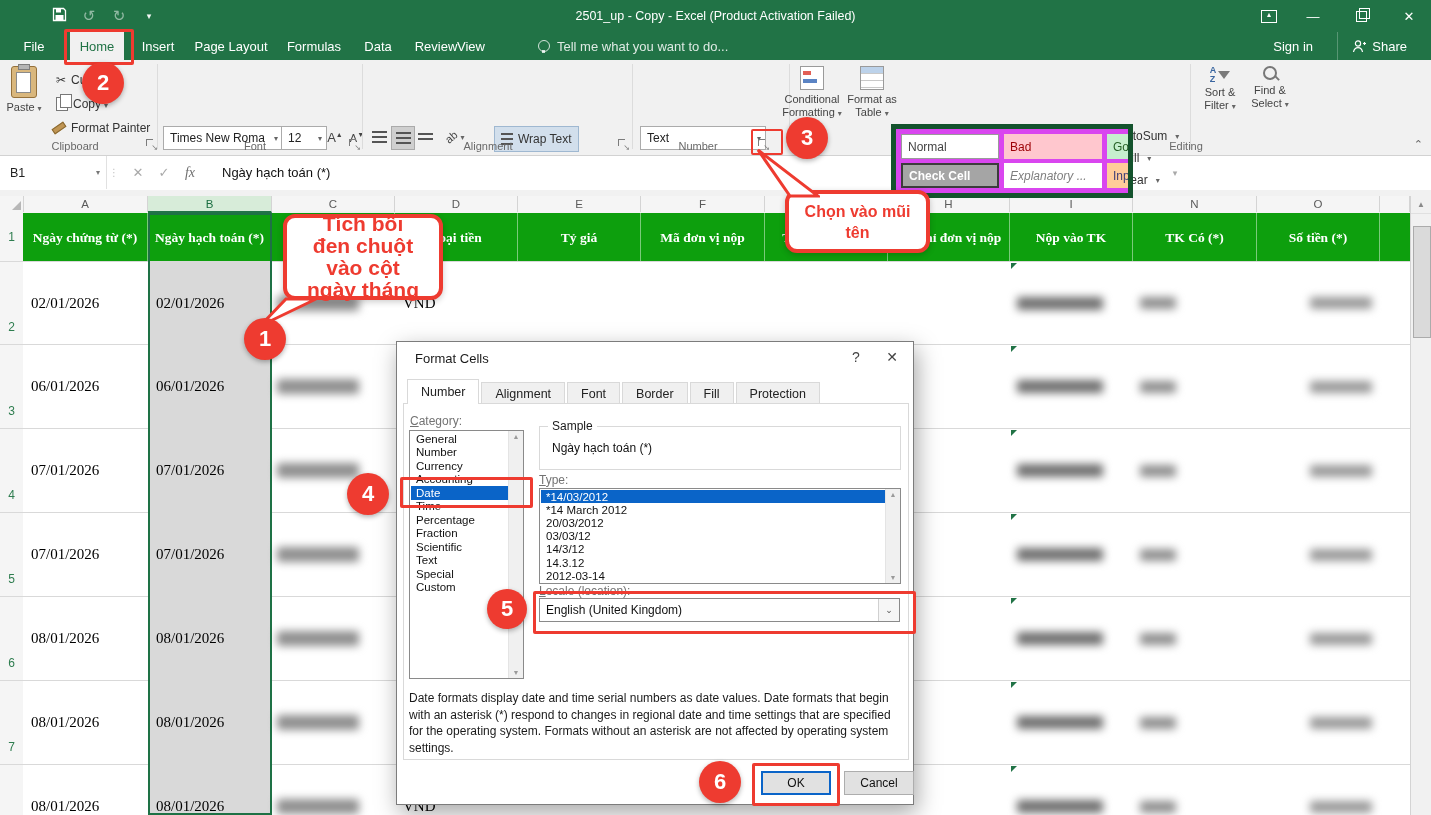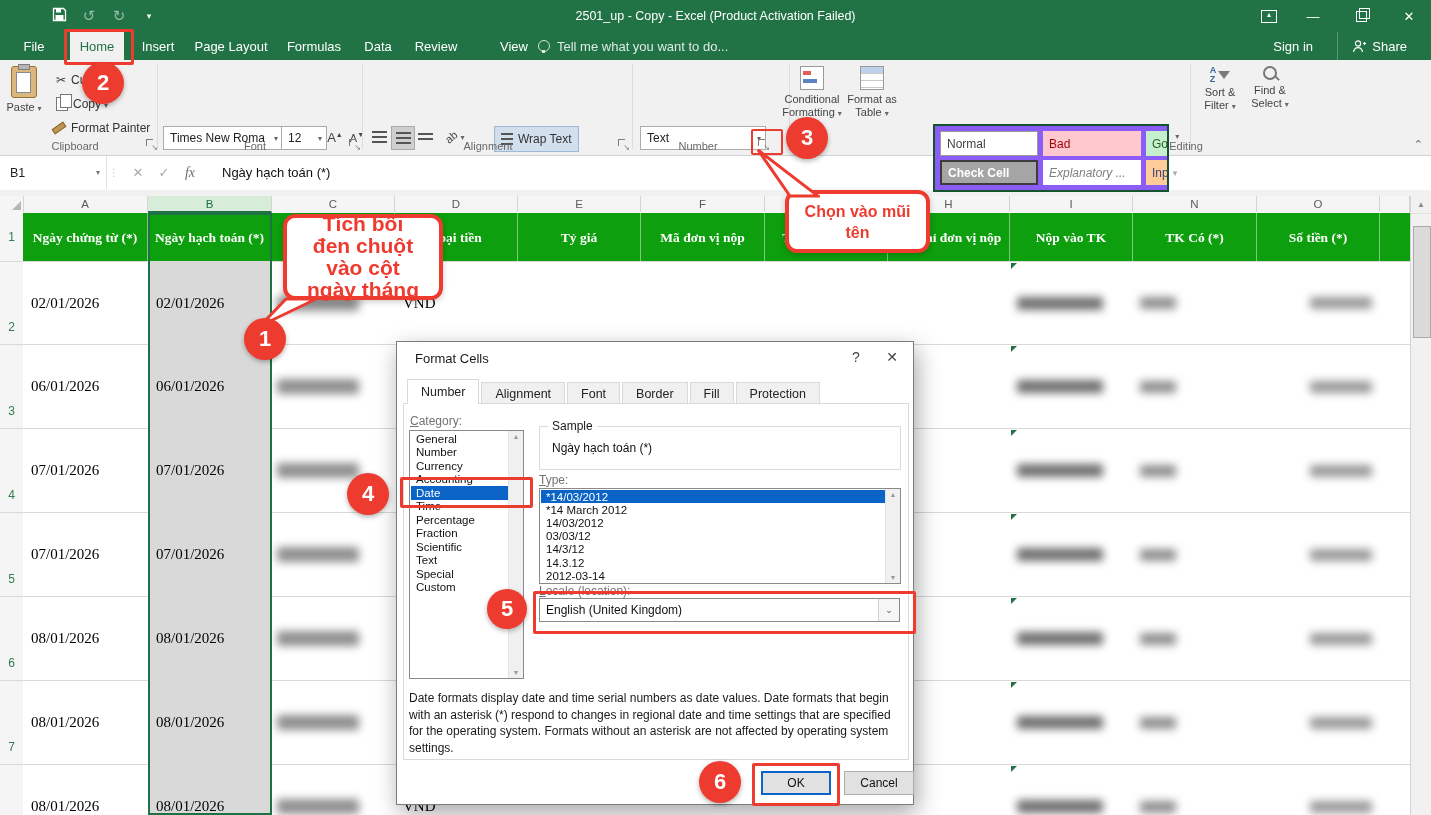--- a/index.html
+++ b/index.html
@@ -56,21 +56,21 @@
   .bar-y{position:absolute;left:0;bottom:-5px;width:15px;height:4px;background:#ffd800;}
   .bar-r{position:absolute;left:0;bottom:-5px;width:13px;height:4px;background:#e03c32;}
   .ic-az{display:flex;flex-direction:column;font-size:9px;font-weight:bold;color:#3a66a0;line-height:9px;}
   .funnel{width:0;height:0;border-left:6px solid transparent;border-right:6px solid transparent;border-top:8px solid #7a7a7a;}
   .ic-mag{width:10px;height:10px;border:2px solid #777;border-radius:50%;position:relative;}
   .ic-mag:after{content:"";position:absolute;left:9px;top:9px;width:6px;height:2px;background:#777;transform:rotate(45deg);}
   .ic-cf{width:22px;height:22px;border:1px solid #9a9a9a;background:linear-gradient(#e25f55,#e25f55) 2px 4px/8px 4px no-repeat,linear-gradient(#5b84c4,#5b84c4) 2px 12px/14px 4px no-repeat,#fff;}
   .ic-fat{width:22px;height:22px;border:1px solid #9a9a9a;background:linear-gradient(#bcd2ea,#bcd2ea) 0 0/100% 6px no-repeat,repeating-linear-gradient(to bottom,transparent 0 6px,#c9c9c9 6px 7px),#fff;}
   .dec{display:flex;flex-direction:column;font-size:7px;line-height:8px;color:#444;align-items:center;}
   
-  #gallery{position:absolute;left:933px;top:64px;width:232px;height:64px;background:#8b5cf6;border:2px solid #14532d;overflow:hidden;z-index:2;}
+  #gallery{position:absolute;left:891px;top:64px;width:232px;height:64px;background:#d946ef;border:5px solid #14532d;overflow:hidden;z-index:2;}
   .stcell{position:absolute;width:98px;height:25px;display:flex;align-items:center;padding-left:6px;font-size:12px;box-sizing:border-box;}
   
   #fbar{position:absolute;left:0;top:156px;width:1189px;height:34px;background:#fff;border-bottom:3px solid #fca5a5;}
   #namebox{position:absolute;left:0;top:0;width:96px;height:33px;border-right:1px solid #e1e1e1;display:flex;align-items:center;padding-left:10px;font-size:12.5px;color:#222;}
   #namebox .arr{position:absolute;right:6px;font-size:8px;color:#777;}
   .fbtn{position:absolute;top:0;height:33px;display:flex;align-items:center;justify-content:center;width:24px;color:#a9a9a9;font-size:13px;}
   #fxlbl{font-family:"Liberation Serif",serif;font-style:italic;color:#6e6e6e;font-size:14px;}
   #ftext{position:absolute;left:222px;top:0;height:33px;display:flex;align-items:center;font-size:13px;color:#111;}
   #gapstrip{position:absolute;left:0;top:190px;width:1431px;height:6px;background:#f1f1f1;border-bottom:1px solid #cfcfcf;}
   
@@ -172,21 +172,21 @@
   </div>
 
   <div id="tabrow">
     <div class="rtab" style="left:12px;width:44px;">File</div>
     <div class="rtab active" style="left:70px;width:54px;">Home</div>
     <div class="rtab" style="left:134px;width:48px;">Insert</div>
     <div class="rtab" style="left:190px;width:82px;">Page Layout</div>
     <div class="rtab" style="left:280px;width:68px;">Formulas</div>
     <div class="rtab" style="left:356px;width:44px;">Data</div>
     <div class="rtab" style="left:408px;width:56px;">Review</div>
-    <div class="rtab" style="left:492px;width:44px;">View</div>
+    <div class="rtab" style="left:449px;width:44px;">View</div>
     <div id="tellme">
       <span class="bulb"></span>
       <span>Tell me what you want to do...</span>
     </div>
     <div id="signin">Sign in</div>
     <div id="share">
       <svg width="14" height="14" viewBox="0 0 14 14">
           <circle cx="6" cy="4.5" r="2.6" fill="none" stroke="#fff" stroke-width="1.2"></circle>
           <path d="M1.5 13c.6-3 2.4-4.3 4.5-4.3S10 10 10.5 13" fill="none" stroke="#fff" stroke-width="1.2"></path>
           <path d="M11 4.5h3M12.5 3v3" stroke="#fff" stroke-width="1.2"></path>
@@ -622,21 +622,21 @@
     <div id="samplebox">
       <span class="leg">Sample</span>
       <span id="sampleval">Ngày hạch toán (*)</span>
     </div>
 
     <div class="dlbl" style="position:absolute;left:142px;top:131px;">Type:</div>
     <div id="typelist">
       <div style="margin:1px 14px 14px 1px;">
         <div class="titem sel">*14/03/2012</div>
         <div class="titem">*14 March 2012</div>
-        <div class="titem">14/03/2012</div>
+        <div class="titem">20/03/2012</div>
         <div class="titem">03/03/12</div>
         <div class="titem">14/3/12</div>
         <div class="titem">14.3.12</div>
         <div class="titem">2012-03-14</div>
       </div>
       <div class="lsb">
           <span class="a1">▲</span>
           <span class="a2">▼</span>
         </div>
     </div>

